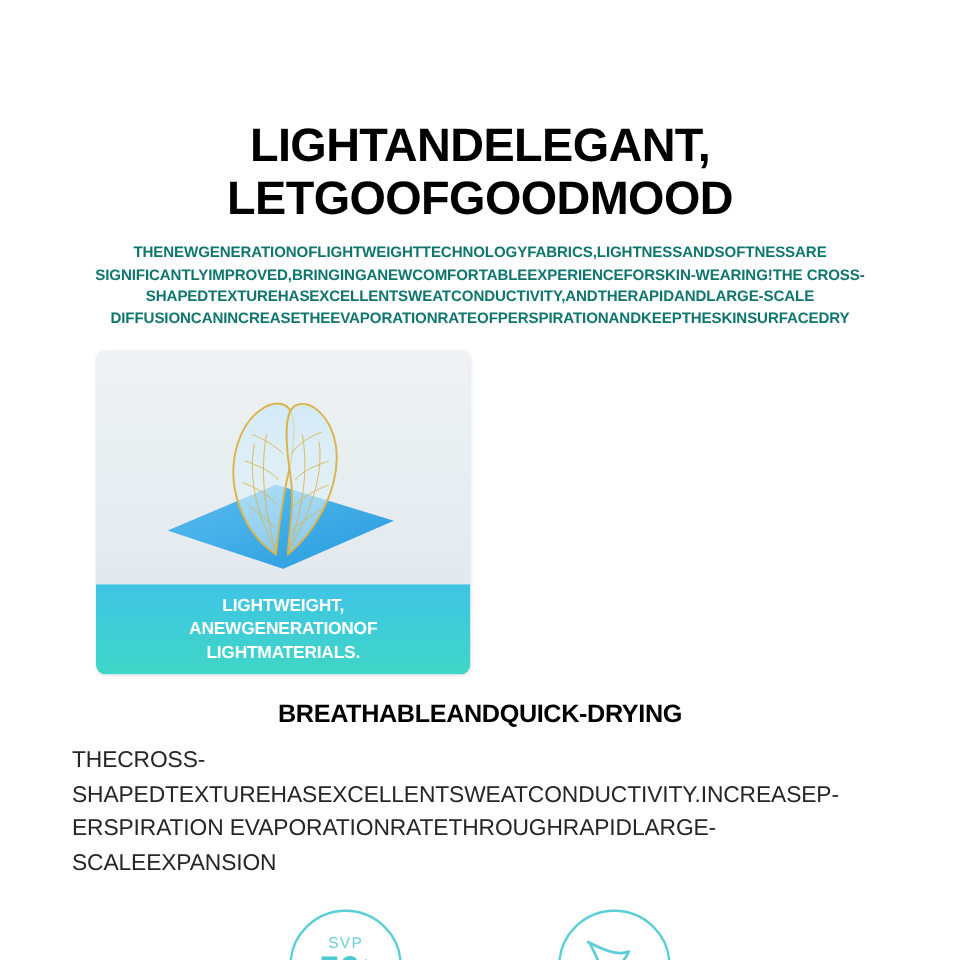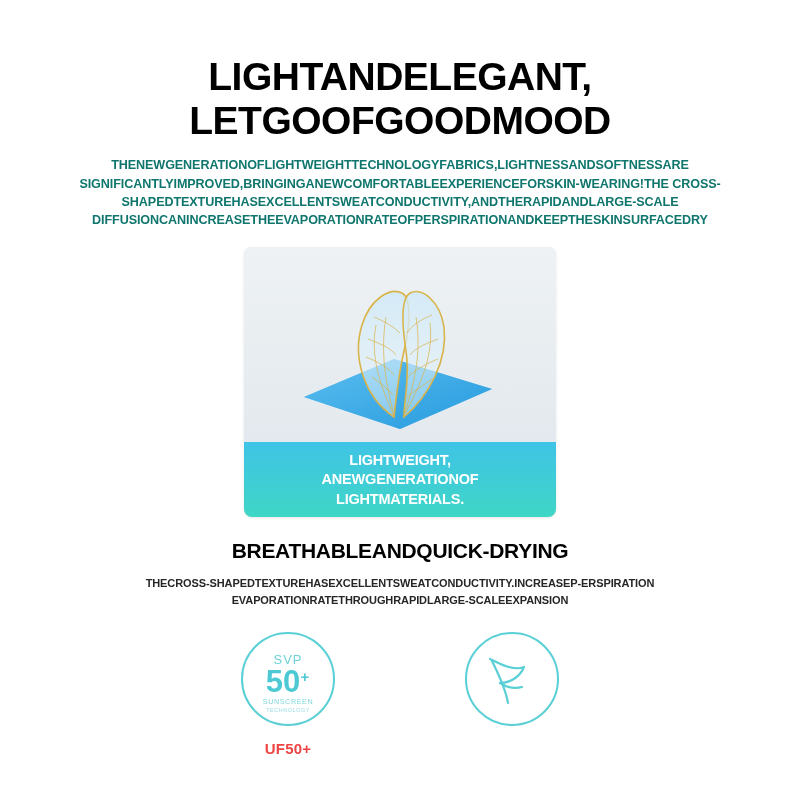--- a/index.html
+++ b/index.html
@@ -23,20 +23,21 @@
 
   
   .headline {
     text-align: center;
     font-size: 39px;
     font-weight: bold;
     letter-spacing: -0.5px;
     line-height: 1.12;
     color: #000;
     padding-top: 55px;
+    margin-top: 45px;
   }
   .headline .line2 { display: block; }
 
   
   .intro {
     margin: 14px auto 0 auto;
     width: 730px;
     text-align: center;
     font-size: 12.6px;
     font-weight: bold;
@@ -45,20 +46,21 @@
     letter-spacing: -0.1px;
   }
 
   
   .cards {
     margin: 18px auto 0 auto;
     width: 640px;
     display: flex;
     gap: 16px;
     justify-content: center;
+    flex-direction: column;
   }
   .card {
     width: 312px;
     height: 270px;
     border-radius: 8px;
     overflow: hidden;
     position: relative;
     background: #e7eef3;
     box-shadow: 0 1px 3px rgba(0,0,0,0.10);
   }
@@ -116,23 +118,22 @@
     text-align: center;
     font-size: 21px;
     font-weight: bold;
     color: #000;
     margin-top: 22px;
     letter-spacing: -0.3px;
   }
   .subtext {
     margin: 12px auto 0 auto;
     width: 680px;
-    text-align: center;
-    font-size: 11px;
-    font-weight: bold;
+    font-size: 19px;
+    font-weight: normal;
     line-height: 1.5;
     color: #262626;
     letter-spacing: -0.1px;
   }
 
   
   .features {
     margin: 24px auto 11px auto;
     width: 640px;
     display: flex;

